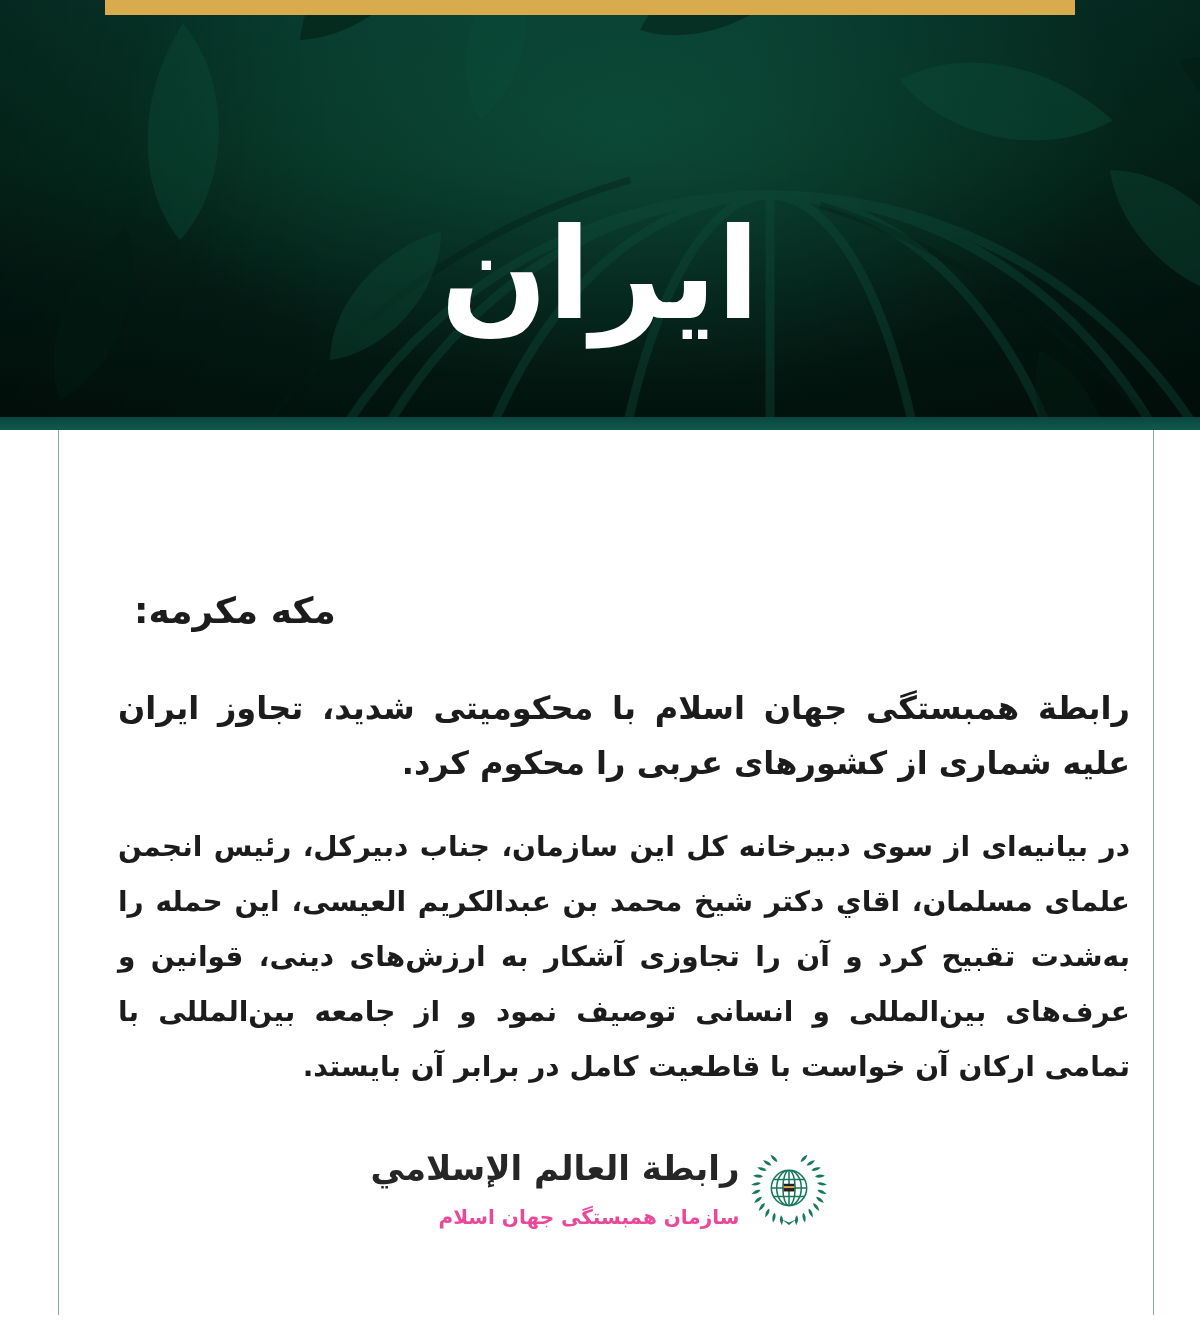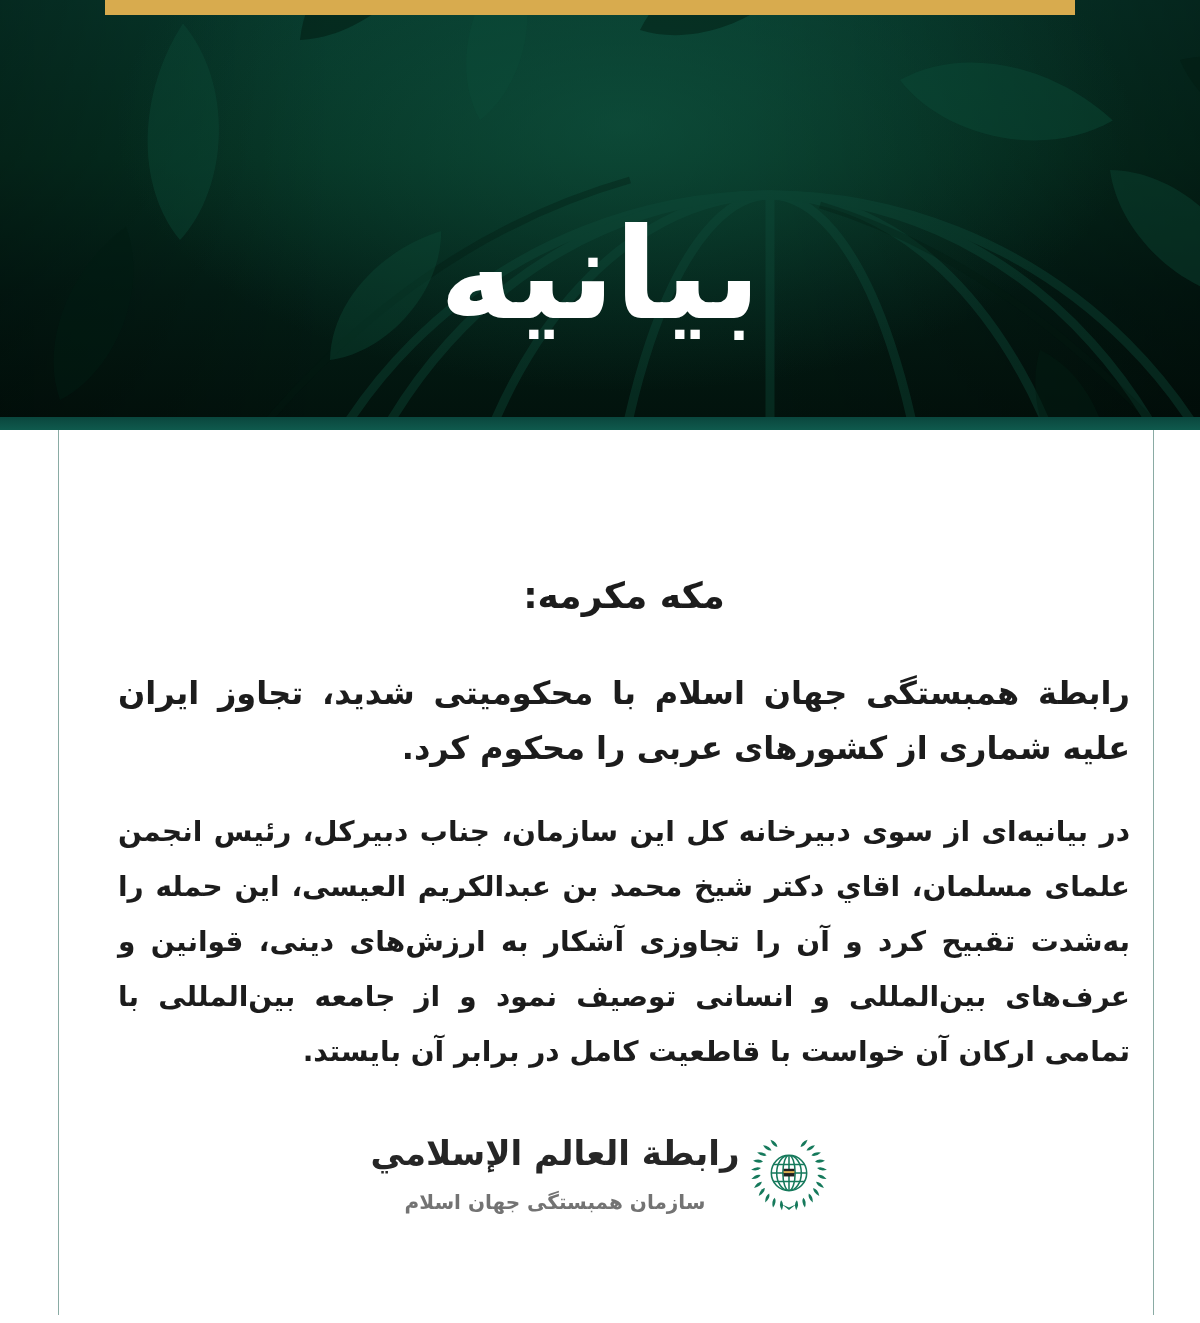--- a/index.html
+++ b/index.html
@@ -47,50 +47,50 @@
   .rule{position:absolute;top:0;width:1px;height:885px;background:var(--rule,#8AABA4);}
   .rule-left{left:58px;}
   .rule-right{left:1153px;}
 
   .content{
     direction:rtl;
     padding:140px 70px 0 118px;
     color:var(--text,#1C1C1C);
   }
   .dateline{
-    margin:1px;
+    margin:16px;
     font-size:36px;font-weight:700;line-height:50px;
-    text-align:center;
+    text-align:left;
   }
   .lead{
     margin:45px 0 0 0;
     font-size:32px;font-weight:700;line-height:55px;
     text-align:justify;text-align-last:right;
   }
   .para{
     margin:28px 0 0 0;
     font-size:28px;font-weight:700;line-height:55px;
     text-align:justify;text-align-last:right;
   }
 
   
   .brand{
     direction:rtl;
     margin-top:52px;
     display:flex;align-items:center;justify-content:center;
     gap:10px;
   }
   .emblem{display:block;flex:0 0 auto;}
-  .brand-text{display:flex;flex-direction:column;align-items:center;}
+  .brand-text{display:flex;flex-direction:column;}
   .brand-ar{
     font-size:34px;font-weight:700;color:#262626;line-height:1.3;
   }
   .brand-fa{
     margin-top:14px;
-    font-size:20px;font-weight:700;color:#737373;line-height:1.3;
+    font-size:20px;font-weight:700;color:#ec4899;line-height:1.3;
     letter-spacing:1px;
   }
 </style>
 </head>
 <body>
 
 <div class="page">
 
   <header class="hero">
     <svg class="wm" viewBox="0 0 1200 417" aria-hidden="true">
@@ -117,21 +117,21 @@
       <use href="#hl" transform="translate(900,80) rotate(25) scale(1.4)" fill="#0C4B37" opacity="0.45"></use>
       <use href="#hl" transform="translate(1110,170) rotate(55) scale(1.3)" fill="#0C4B37" opacity="0.4"></use>
       <use href="#hl" transform="translate(1040,350) rotate(80) scale(1.1)" fill="#021B12" opacity="0.5"></use>
       <use href="#hl" transform="translate(180,240) rotate(-75) scale(1.4)" fill="#0C4B37" opacity="0.42"></use>
       <use href="#hl" transform="translate(60,400) rotate(-55) scale(1.2)" fill="#021B12" opacity="0.55"></use>
       <use href="#hl" transform="translate(330,360) rotate(-35) scale(1.1)" fill="#0C4B37" opacity="0.4"></use>
       <use href="#hl" transform="translate(1180,60) rotate(40) scale(1.2)" fill="#021B12" opacity="0.5"></use>
     </svg>
 
     <div class="gold-bar"></div>
-    <h1 class="title">بیانیه</h1>
+    <h1 class="title">ایران</h1>
   </header>
 
   <div class="band"></div>
 
   <main class="sheet">
     <div class="rule rule-left"></div>
     <div class="rule rule-right"></div>
 
     <section class="content">
       <h2 class="dateline">مکه مکرمه:</h2>

